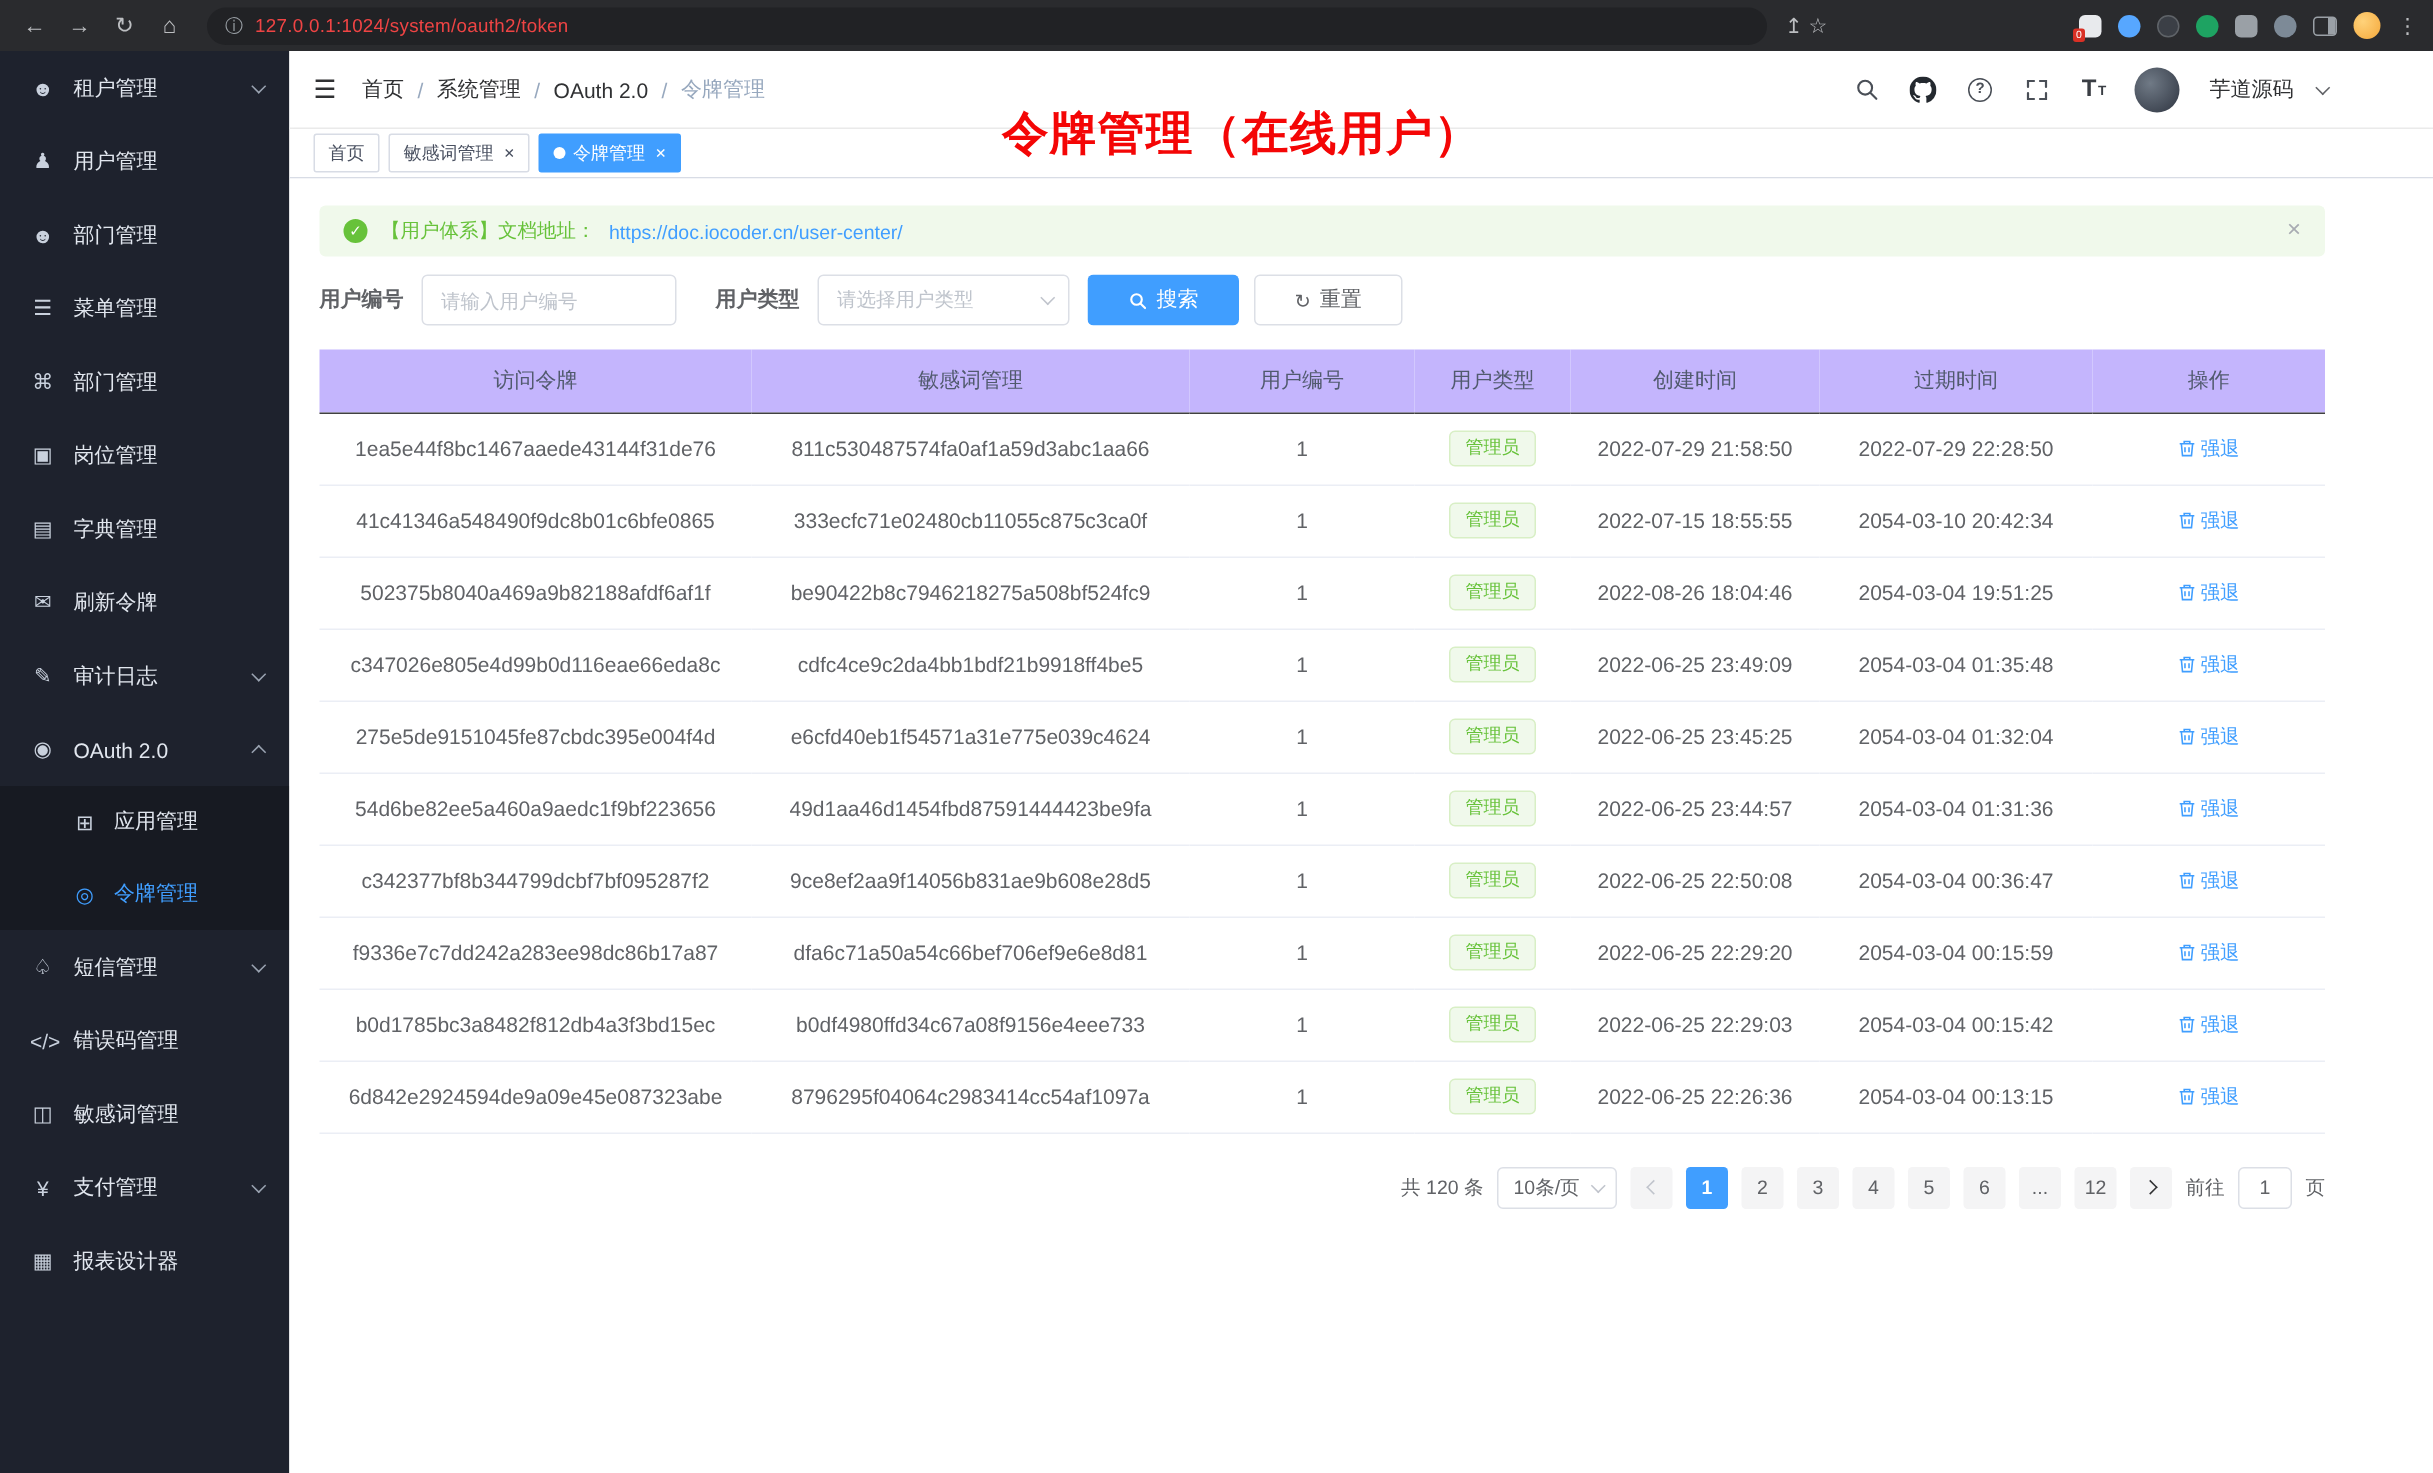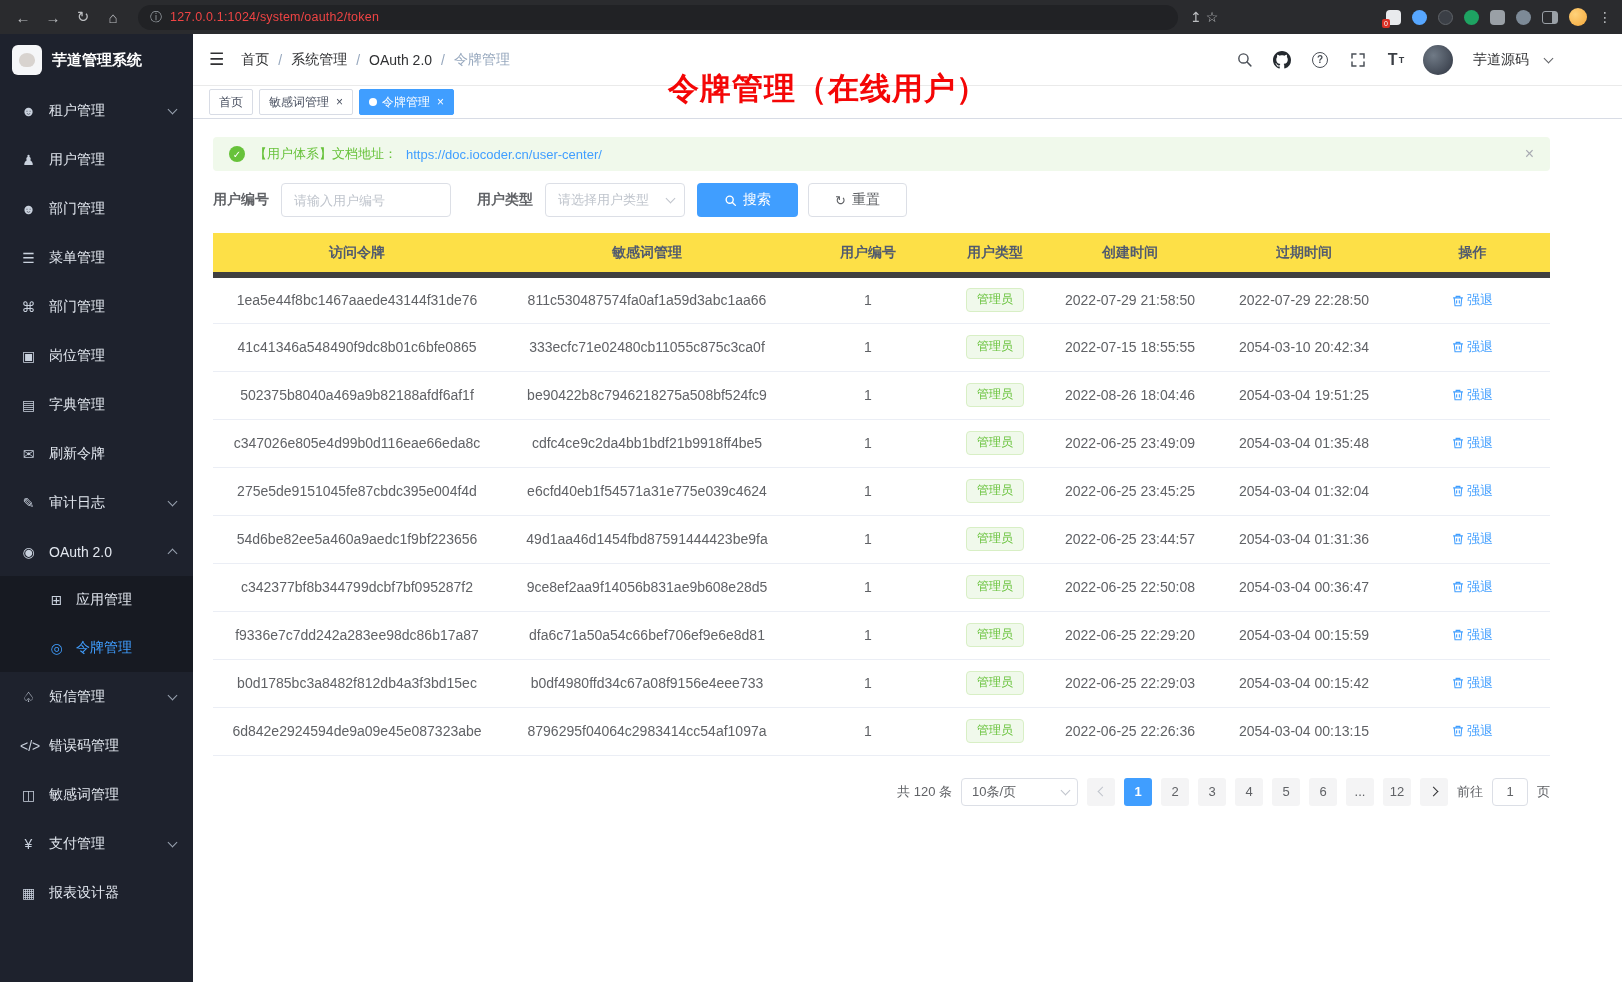--- a/index.html
+++ b/index.html
@@ -76,36 +76,36 @@
   .alert{height:34px;background:#f0f9eb;border-radius:4px;display:flex;align-items:center;gap:9px;padding:0 16px;}
   .alert-check{width:16px;height:16px;flex:0 0 16px;border-radius:50%;background:var(--success,#67c23a);color:#fff;font-size:10px;display:flex;align-items:center;justify-content:center;}
   .alert-text{font-size:13px;color:var(--success,#67c23a);}
   .alert-link{font-size:13px;color:var(--accent,#409eff);cursor:pointer;text-align:right;}
   .alert-close{margin-left:auto;color:#a8abb2;font-size:16px;cursor:pointer;line-height:1;}
   .filters{display:flex;align-items:center;margin-top:12px;}
   .f-label{font-size:14px;font-weight:700;color:#606266;margin-right:12px;white-space:nowrap;}
   .f-label.second{margin-left:26px;}
   .f-input{width:170px;height:34px;border:1px solid #dcdfe6;border-radius:4px;padding:0 12px;font-size:13px;color:#606266;outline:none;font-family:inherit;}
   .f-input::placeholder{color:#bfc4cc;}
-  .f-select{width:140px;height:34px;border:1px solid #dcdfe6;border-radius:4px;padding:0 10px 0 12px;font-size:13px;color:#bfc4cc;display:flex;align-items:center;justify-content:space-between;cursor:pointer;}
+  .f-select{width:168px;height:34px;border:1px solid #dcdfe6;border-radius:4px;padding:0 10px 0 12px;font-size:13px;color:#bfc4cc;display:flex;align-items:center;justify-content:space-between;cursor:pointer;}
   .sel-chev{color:#c0c4cc;}
   .btn{height:34px;border-radius:4px;display:inline-flex;align-items:center;gap:6px;padding:0 26px;font-size:14px;cursor:pointer;border:1px solid transparent;white-space:nowrap;}
   .btn-primary{background:var(--accent,#409eff);color:#fff;margin-left:12px;}
   .btn-plain{background:#fff;border-color:#dcdfe6;color:#606266;margin-left:10px;}
   .btn .ric{font-size:13px;line-height:1;}
   
   .data-table{width:100%;border-collapse:collapse;margin-top:16px;table-layout:fixed;}
-  .data-table th{height:42px;background:#fde047;font-size:14px;font-weight:700;color:#515a6e;text-align:center;border-bottom:6px solid #404040;}
+  .data-table th{height:42px;background:#c4b5fd;font-size:14px;font-weight:400;color:#515a6e;text-align:center;border-bottom:1px solid #404040;}
   .data-table td{height:48px;font-size:14px;color:#606266;text-align:center;border-bottom:1px solid #ebeef5;white-space:nowrap;overflow:hidden;}
   .badge-success{display:inline-block;padding:3px 10px;font-size:12px;color:var(--success,#67c23a);background:#f0f9eb;border:1px solid #d8efc5;border-radius:4px;line-height:1.3;}
   .action-link{color:var(--accent,#409eff);font-size:13px;display:inline-flex;align-items:center;gap:3px;cursor:pointer;}
   .trash-wrap{display:inline-flex;align-items:center;}
   
   .pagination{display:flex;align-items:center;justify-content:flex-end;gap:9px;margin-top:22px;font-size:13px;color:#606266;}
-  .page-size{width:117px;height:28px;border:1px solid #dcdfe6;border-radius:4px;display:flex;align-items:center;justify-content:space-between;padding:0 8px 0 10px;cursor:pointer;color:#606266;}
+  .page-size{width:80px;height:28px;border:1px solid #dcdfe6;border-radius:4px;display:flex;align-items:center;justify-content:space-between;padding:0 8px 0 10px;cursor:pointer;color:#606266;}
   .pages{display:flex;gap:9px;}
   .pg-btn{min-width:28px;height:28px;border-radius:3px;background:#f4f4f5;display:inline-flex;align-items:center;justify-content:center;font-size:13px;color:#606266;cursor:pointer;padding:0 5px;}
   .pg-btn.active{background:var(--accent,#409eff);color:#fff;font-weight:700;}
   .pg-btn.disabled{color:#c0c4cc;}
   .goto-input{width:36px;height:28px;border:1px solid #dcdfe6;border-radius:4px;text-align:center;font-size:13px;color:#606266;outline:none;font-family:inherit;}
   
   .annotation{position:absolute;left:668px;top:68px;font-size:31px;font-weight:700;color:var(--annotation,#f40606);z-index:60;letter-spacing:1px;white-space:nowrap;}
 </style>
 </head>
 <body>
@@ -132,24 +132,20 @@
     <span class="ext" style="background:#7d8a97;"></span>
     <span class="panel-ico"></span>
     <span class="chrome-avatar"></span>
     <span class="cico">⋮</span>
   </div>
 </div>
 
 <div class="app">
 
   <aside class="sidebar">
-    <div class="logo-row">
-      <span class="logo-img"></span>
-      <span class="logo-title">芋道管理系统</span>
-    </div>
     <nav class="menu">
         <div class="menu-item">
           <span class="menu-icon">☻</span>
           <span class="menu-label">租户管理</span>
           <span class="menu-chevron chev down"></span>
         </div>
         <div class="menu-item">
           <span class="menu-icon">♟</span>
           <span class="menu-label">用户管理</span>
         </div>

